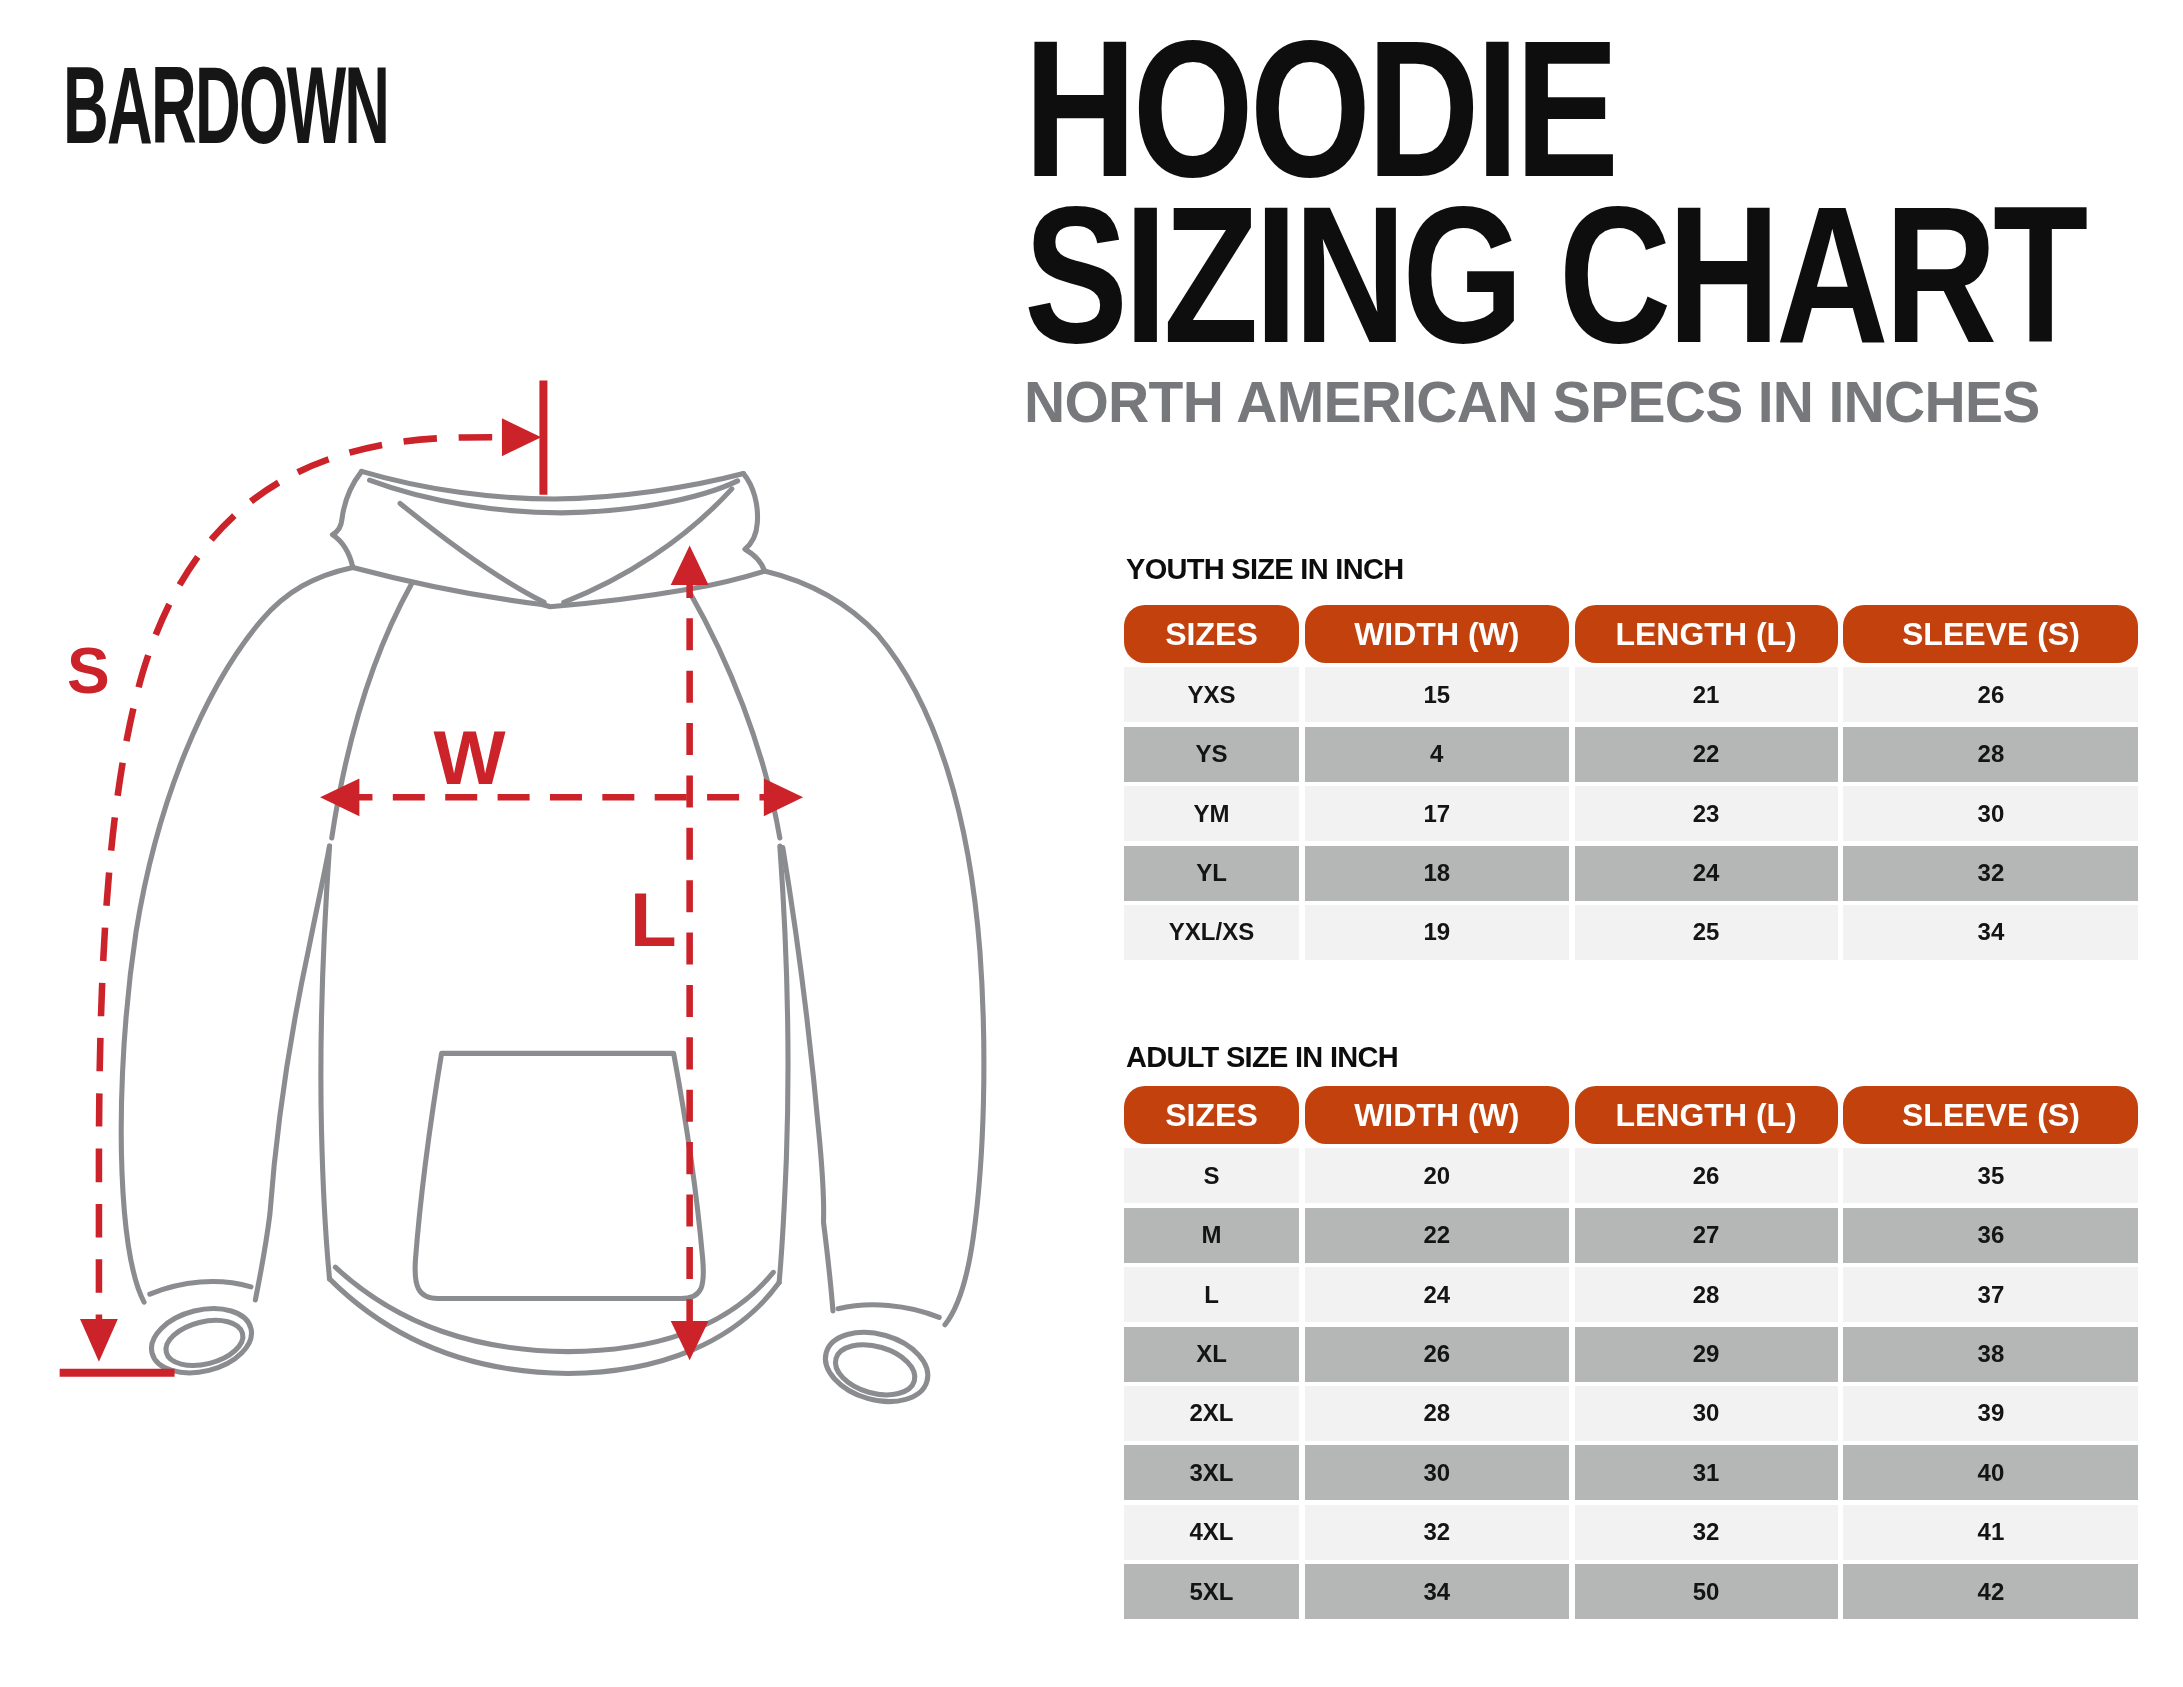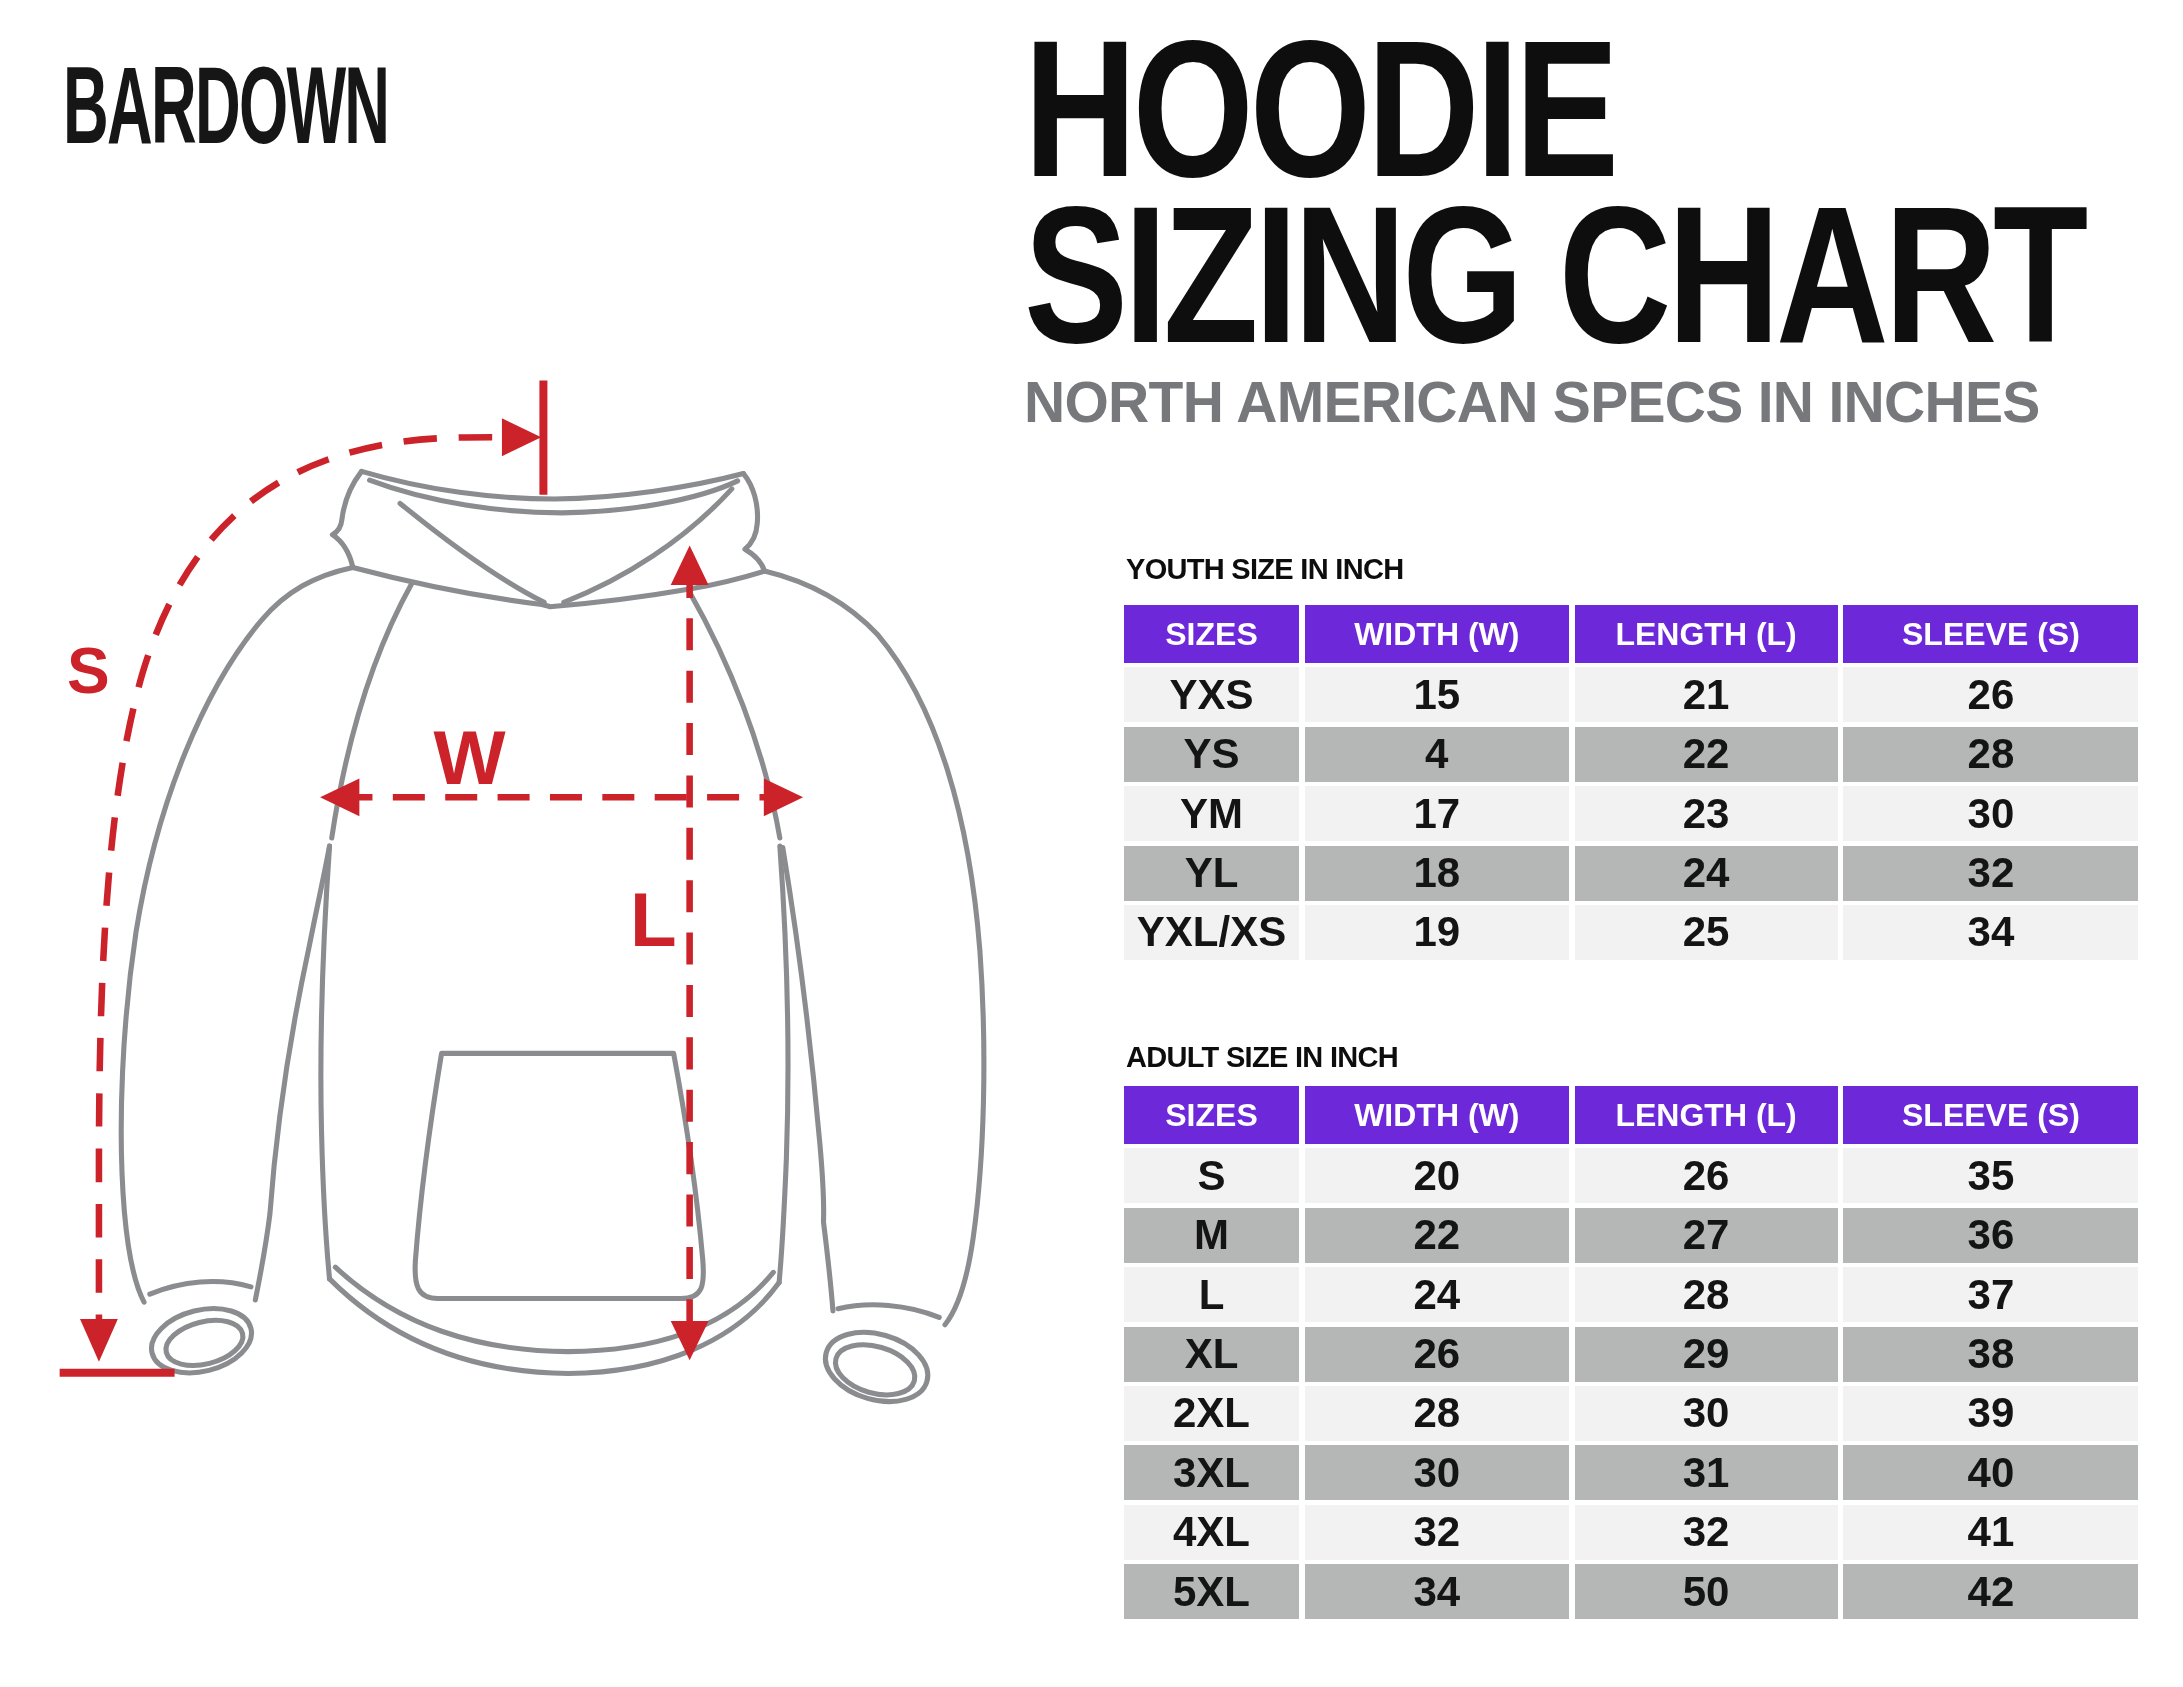--- a/index.html
+++ b/index.html
@@ -28,25 +28,25 @@
   .section-title.youth{top:553px;}
   .section-title.adult{top:1033px;margin-top:8px;}
   .size-table{
     position:absolute;left:1124px;width:1019px;display:grid;
     grid-template-columns:175px 264px 263px 295px;
     column-gap:5.8px;row-gap:4.4px;
   }
   .size-table.youth{top:605px;}
   .size-table.adult{top:1086px;}
   .th{
-    height:58px;background:#6d28d9;color:#ffffff;font-size:32px;font-weight:bold;
-    display:flex;align-items:center;justify-content:center;white-space:nowrap;
+    height:58px;background:#c2410c;color:#ffffff;font-size:32px;font-weight:bold;
+    display:flex;align-items:center;justify-content:center;white-space:nowrap;border-radius:21px;
   }
   .td{
-    height:55px;font-size:42px;font-weight:bold;color:#141414;
+    height:55px;font-size:24px;font-weight:bold;color:#141414;
     display:flex;align-items:center;justify-content:center;white-space:nowrap;
   }
   .row-light .td{background:#f2f2f3;}
   .row-dark .td{background:#b5b6b6;text-align:right;}
   .diagram-svg{position:absolute;left:0;top:0;}
   .m-label{font-family:"Liberation Sans", sans-serif;font-weight:bold;fill:#cc2229;}
 </style>
 </head>
 <body>
 

